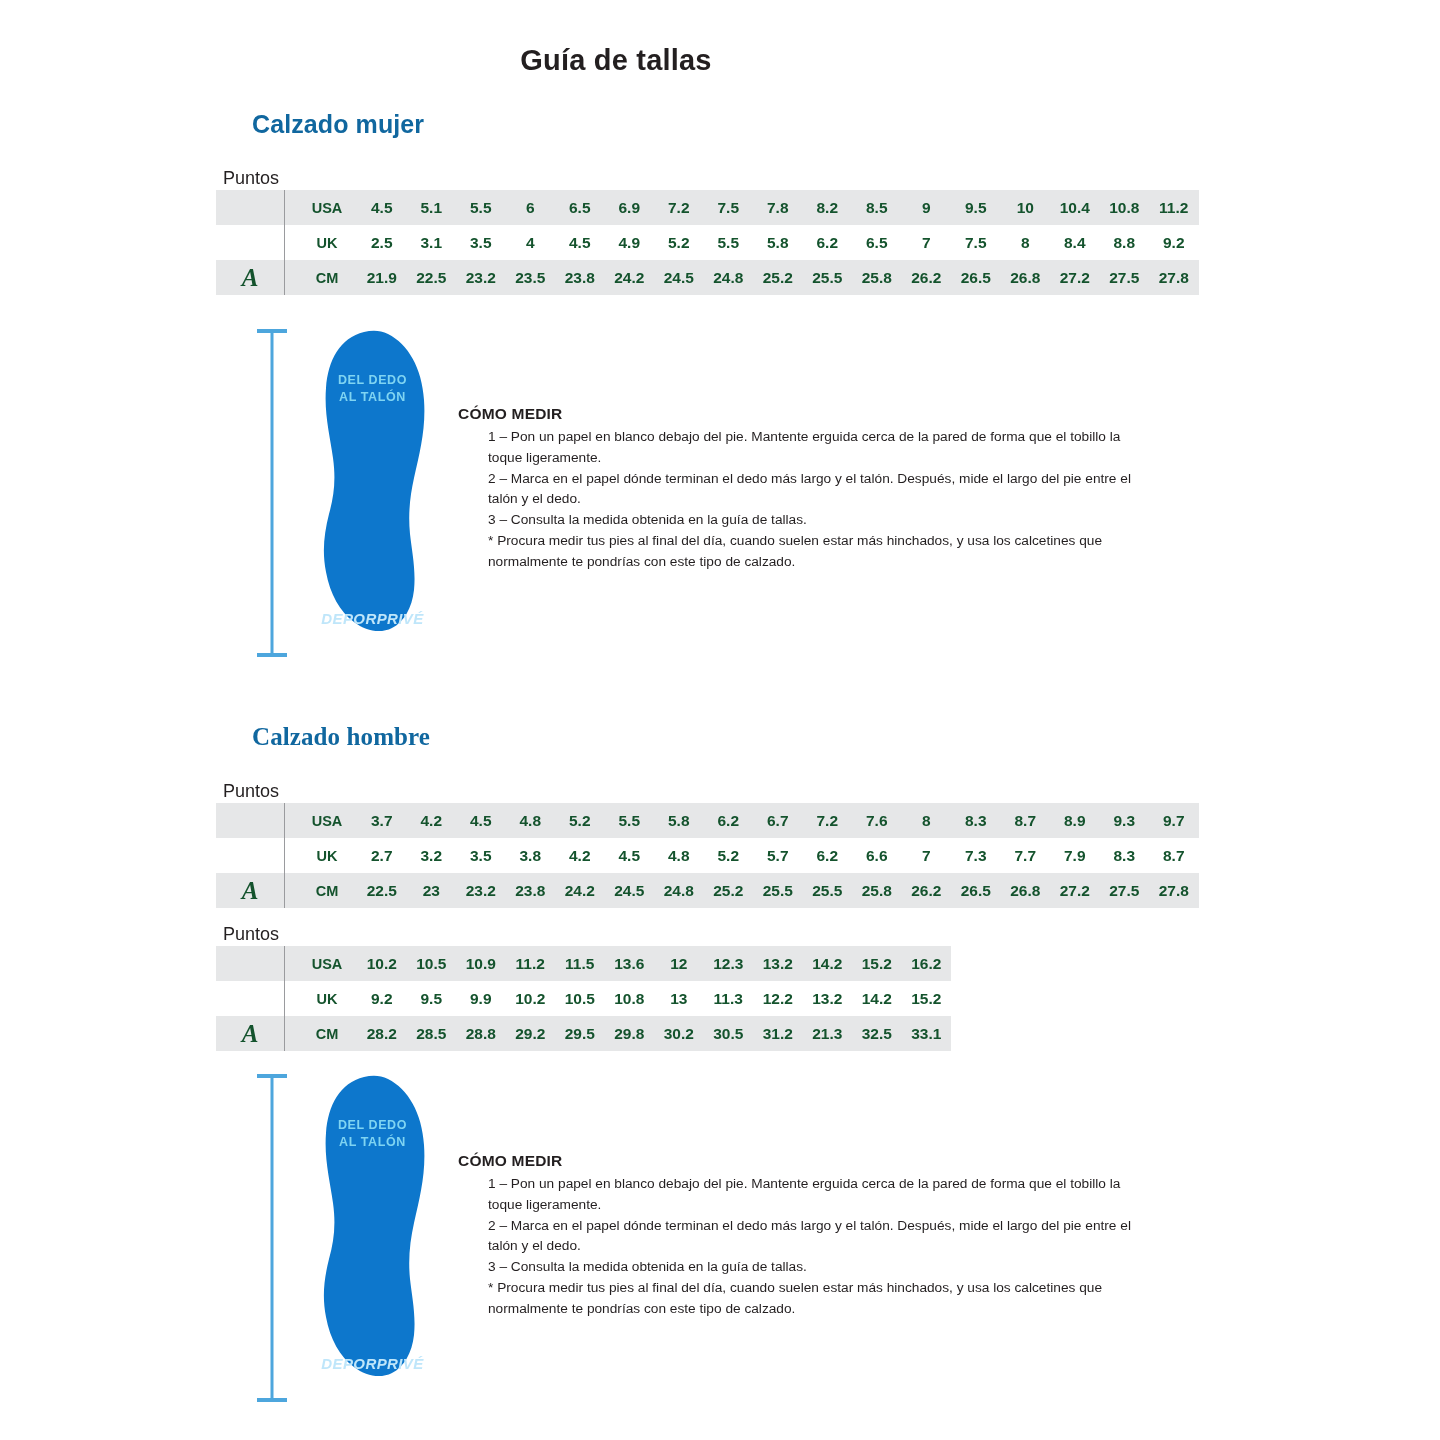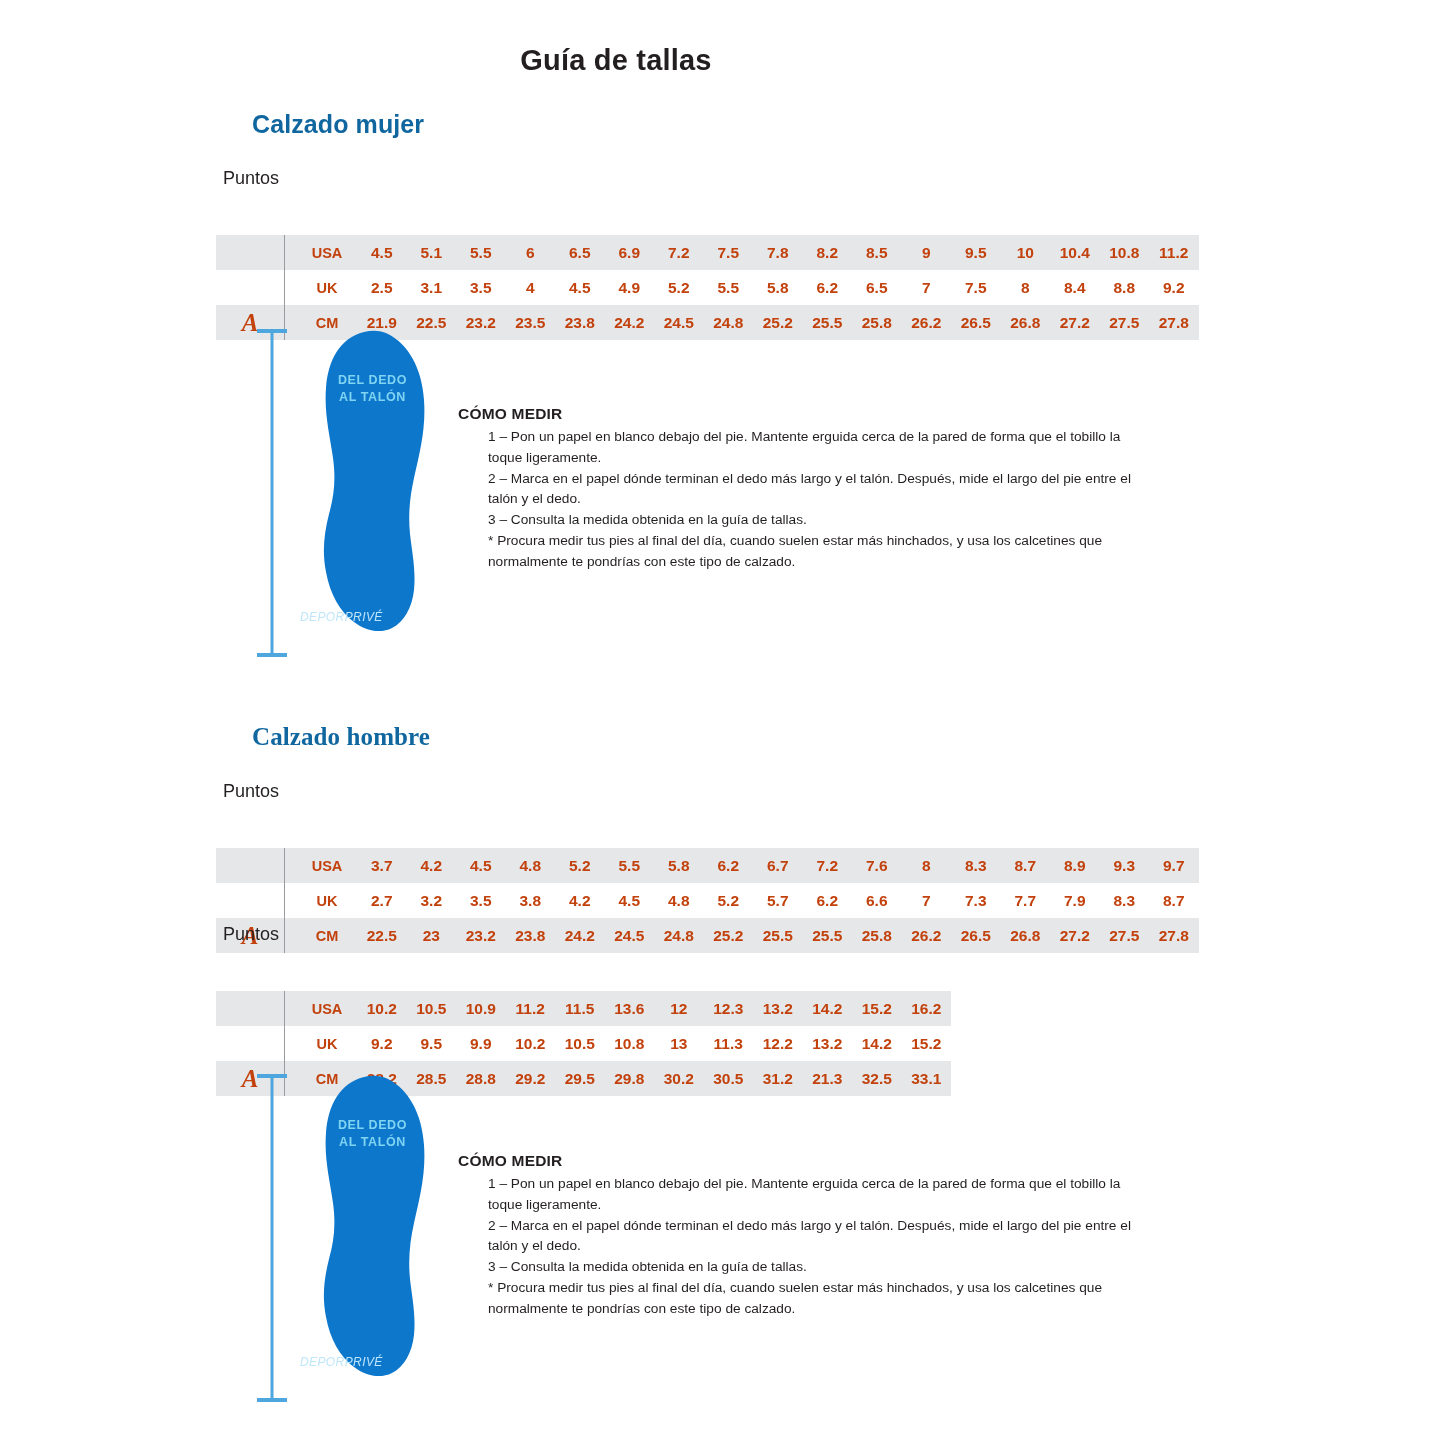--- a/index.html
+++ b/index.html
@@ -56,22 +56,21 @@
     font-weight: normal;
   }
 
   
   .size-table {
     position: absolute;
     border-collapse: collapse;
     table-layout: fixed;
     font-size: 15.5px;
     font-weight: bold;
-    color: #c2410c;
-    margin-top: 45px;
+    color: #14532d;
   }
   .size-table tr.row-shaded td { background: #e6e7e8; }
   .size-table tr.row-plain td { background: #ffffff; }
 
   .size-table td {
     height: 35px;
     text-align: center;
     vertical-align: middle;
     padding: 0;
     white-space: nowrap;
@@ -112,24 +111,24 @@
     color: #7fd4f2;
     font-size: 12.5px;
     font-weight: bold;
     line-height: 1.35;
     letter-spacing: 0.6px;
     pointer-events: none;
   }
   .insole-brand {
     position: absolute;
     width: 100%;
-    text-align: left;
+    text-align: center;
     color: #bfe6fa;
-    font-size: 12px;
-    font-weight: normal;
+    font-size: 15px;
+    font-weight: bold;
     font-style: italic;
     letter-spacing: 0.4px;
     pointer-events: none;
   }
 
   
   .howto { position: absolute; width: 700px; }
   .howto-title {
     font-size: 15.5px;
     font-weight: bold;

